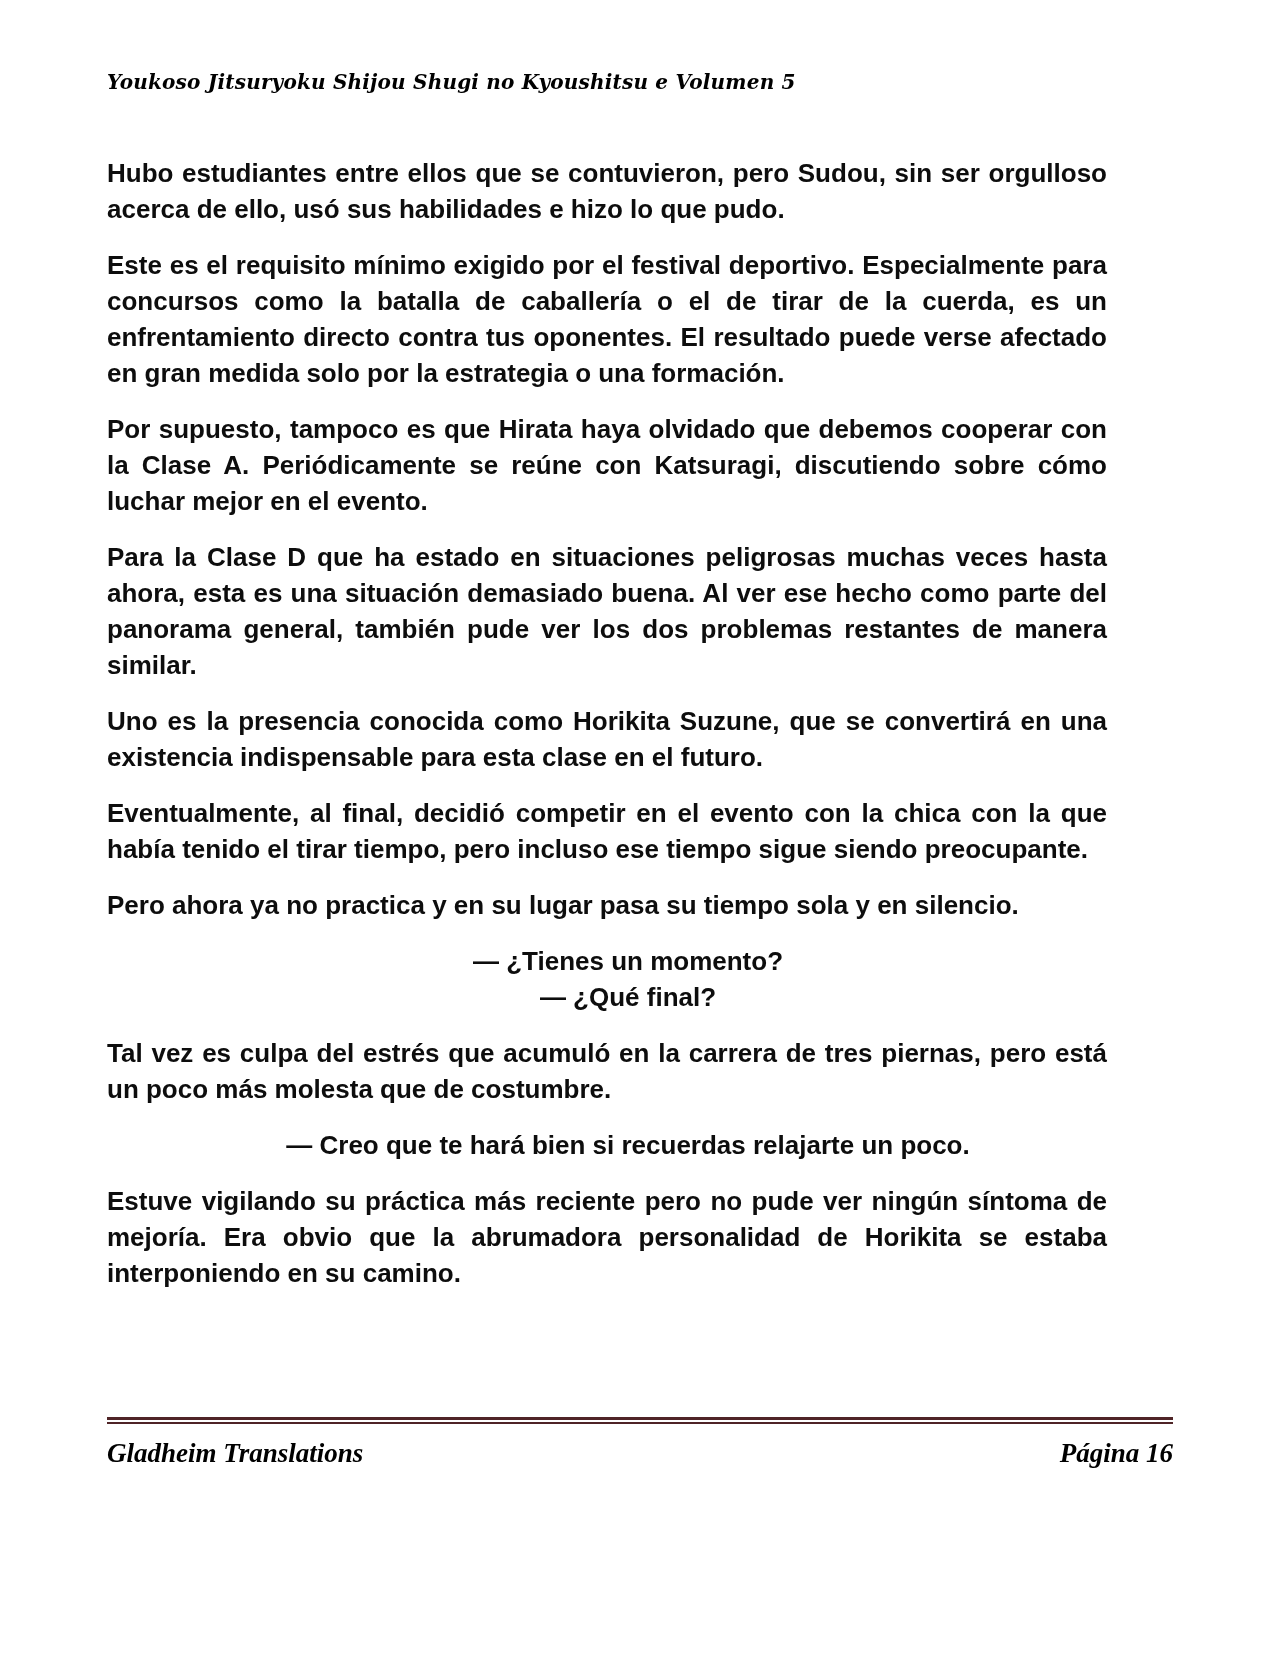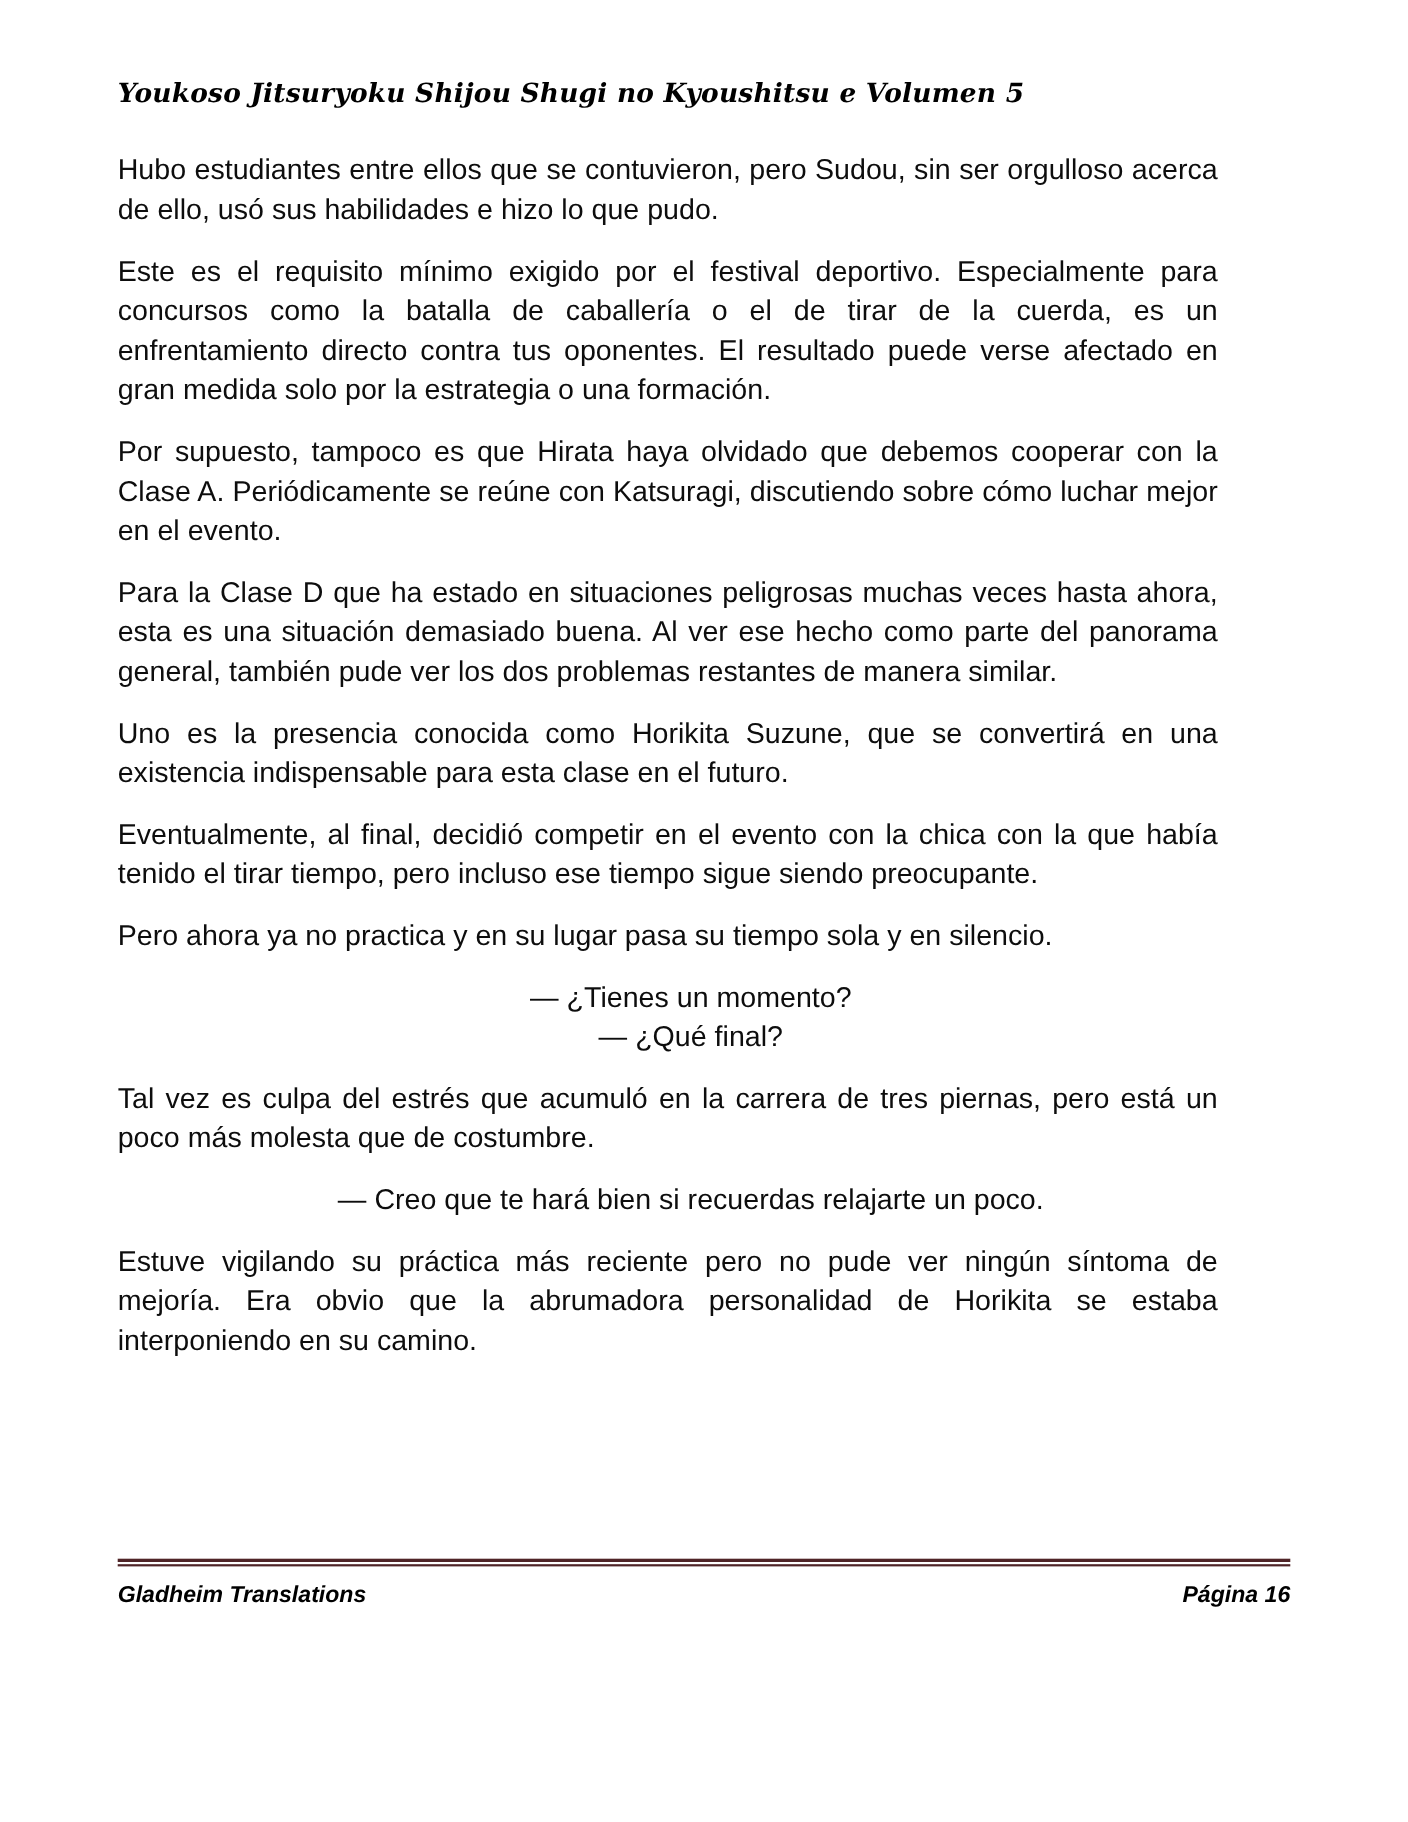--- a/index.html
+++ b/index.html
@@ -19,30 +19,31 @@
   .header {
     position: absolute;
     top: 70px;
     left: 107px;
     right: 107px;
   }
   .header-title {
     font-family: "DejaVu Serif", serif;
     font-weight: bold;
     font-style: italic;
-    font-size: 24px;
+    font-size: 20px;
     letter-spacing: 0.2px;
     color: #000000;
     white-space: nowrap;
   }
   .content {
     position: absolute;
-    top: 136px;
+    top: 155px;
     left: 107px;
     width: 1000px;
+    font-weight: bold;
   }
   .para {
     font-size: 26px;
     line-height: 36px;
     text-align: justify;
     margin: 0 0 20px 0;
   }
   .dialogue {
     font-size: 26px;
     line-height: 36px;
@@ -64,24 +65,24 @@
   .footer {
     position: absolute;
     left: 107px;
     right: 107px;
     top: 1438px;
     display: flex;
     justify-content: space-between;
     align-items: baseline;
   }
   .footer-text {
-    font-family: Liberation Sans, sans-serif;
+    font-family: Liberation Serif, serif;
     font-weight: bold;
     font-style: italic;
-    font-size: 21px;
+    font-size: 27px;
     color: #000000;
     white-space: nowrap;
   }
 </style>
 </head>
 <body>
 
 <div class="page">
 
   <div class="header">

